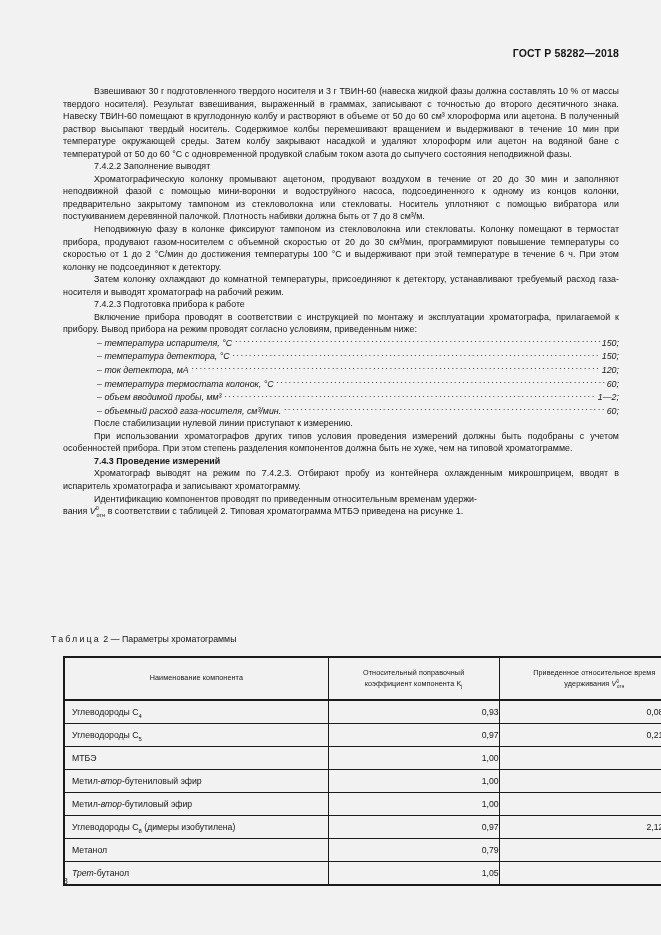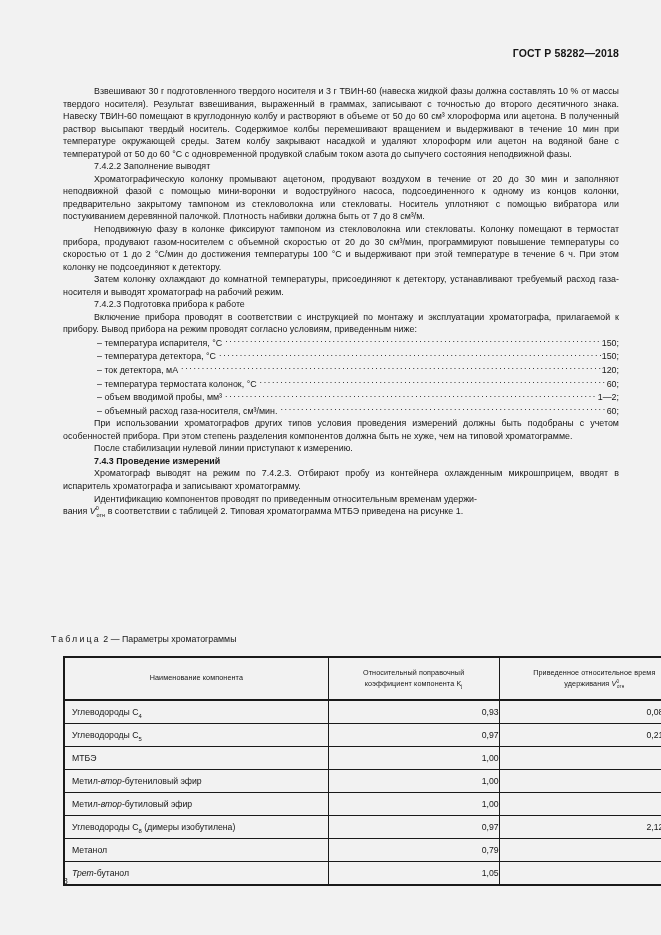--- a/index.html
+++ b/index.html
@@ -59,20 +59,21 @@
     line-height: 12.55px;
     text-indent: 31px;
   }
   p.clause.bold { font-weight: bold; }
 
   
   ul.spec-list {
     margin: 0;
     padding: 0;
     list-style: none;
+    font-style: italic;
   }
   ul.spec-list li {
     font-size: 8.9px;
     line-height: 12.55px;
     padding-left: 34px;
     display: flex;
     align-items: baseline;
     white-space: nowrap;
   }
   ul.spec-list li .li-label { flex: 0 0 auto; }
@@ -230,23 +231,23 @@
         <span class="leader"></span>
         <span class="li-value">1—2;</span>
       </li>
       <li>
         <span class="li-label">– объемный расход газа-носителя, см³/мин.</span>
         <span class="leader"></span>
         <span class="li-value">60;</span>
       </li>
     </ul>
 
+    <p class="body-par">После стабилизации нулевой линии приступают к измерению.</p>
+
     <p class="body-par">При использовании хроматографов других типов условия проведения измерений должны быть подобраны с учетом особенностей прибора. При этом степень разделения компонентов должна быть не хуже, чем на типовой хроматограмме.</p>
-
-    <p class="body-par">После стабилизации нулевой линии приступают к измерению.</p>
 
     <p class="clause bold">7.4.3 Проведение измерений</p>
 
     <p class="body-par">Хроматограф выводят на режим по 7.4.2.3. Отбирают пробу из контейнера охлажденным микрошприцем, вводят в испаритель хроматографа и записывают хроматограмму.</p>
 
     <p class="body-par" style="text-align:justify;">Идентификацию компонентов проводят по приведенным относительным временам удержи-</p>
 
     <p class="body-par no-indent">
       <span>вания</span>
       <span class="vnorm">

